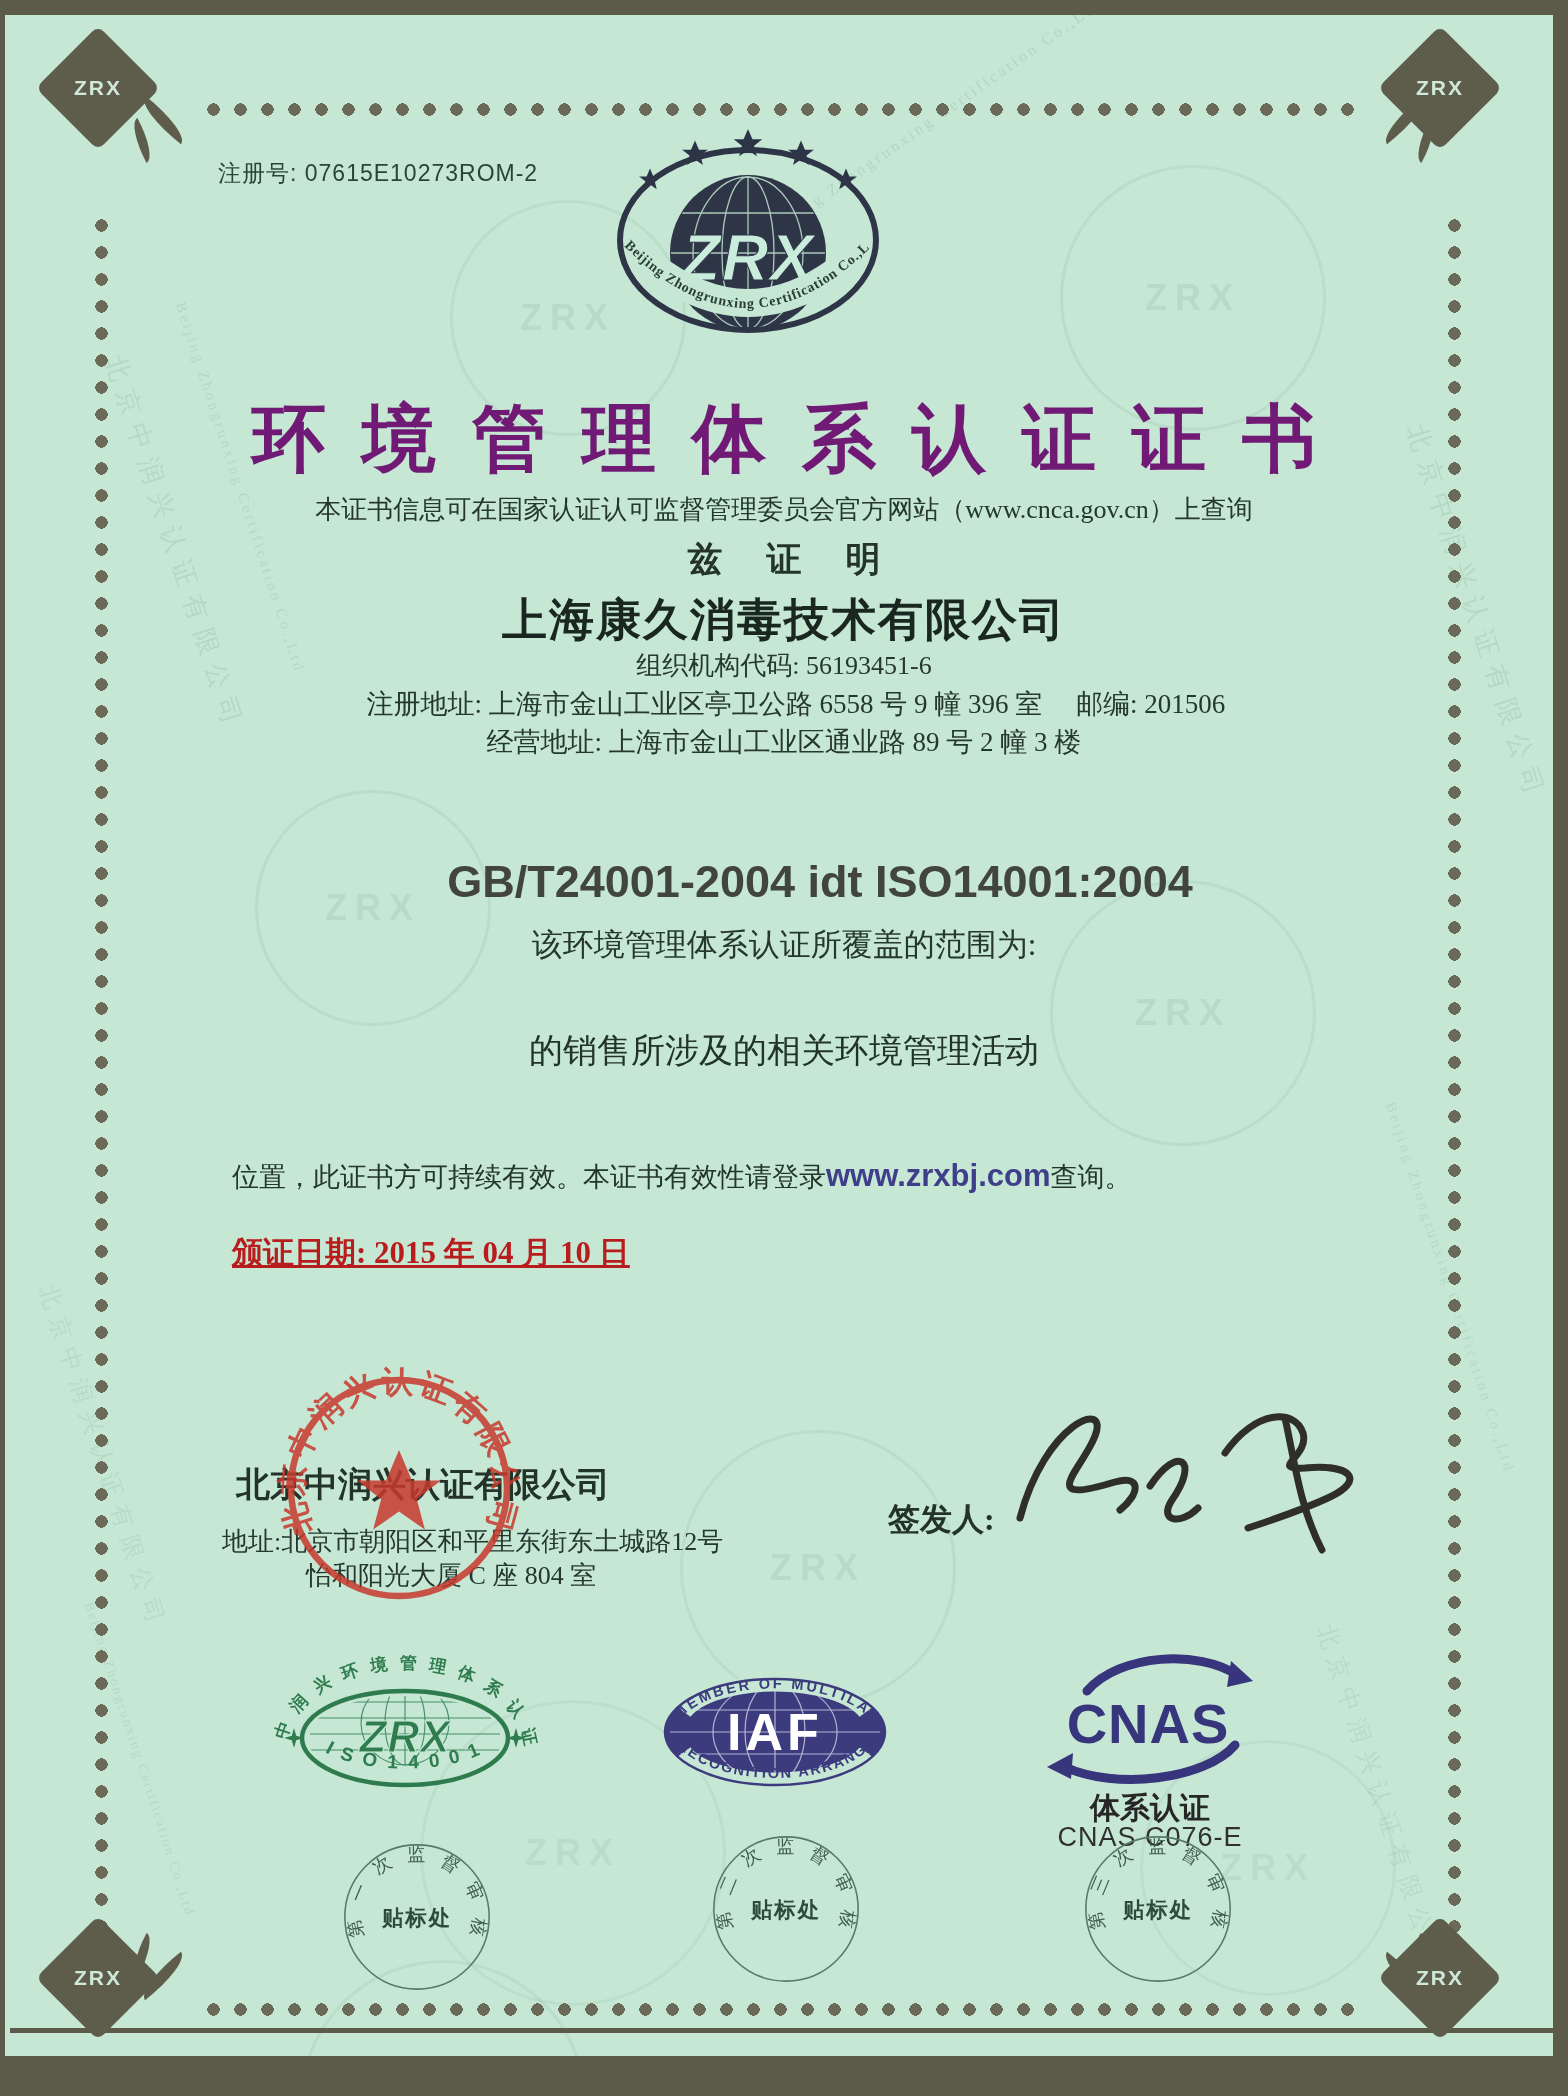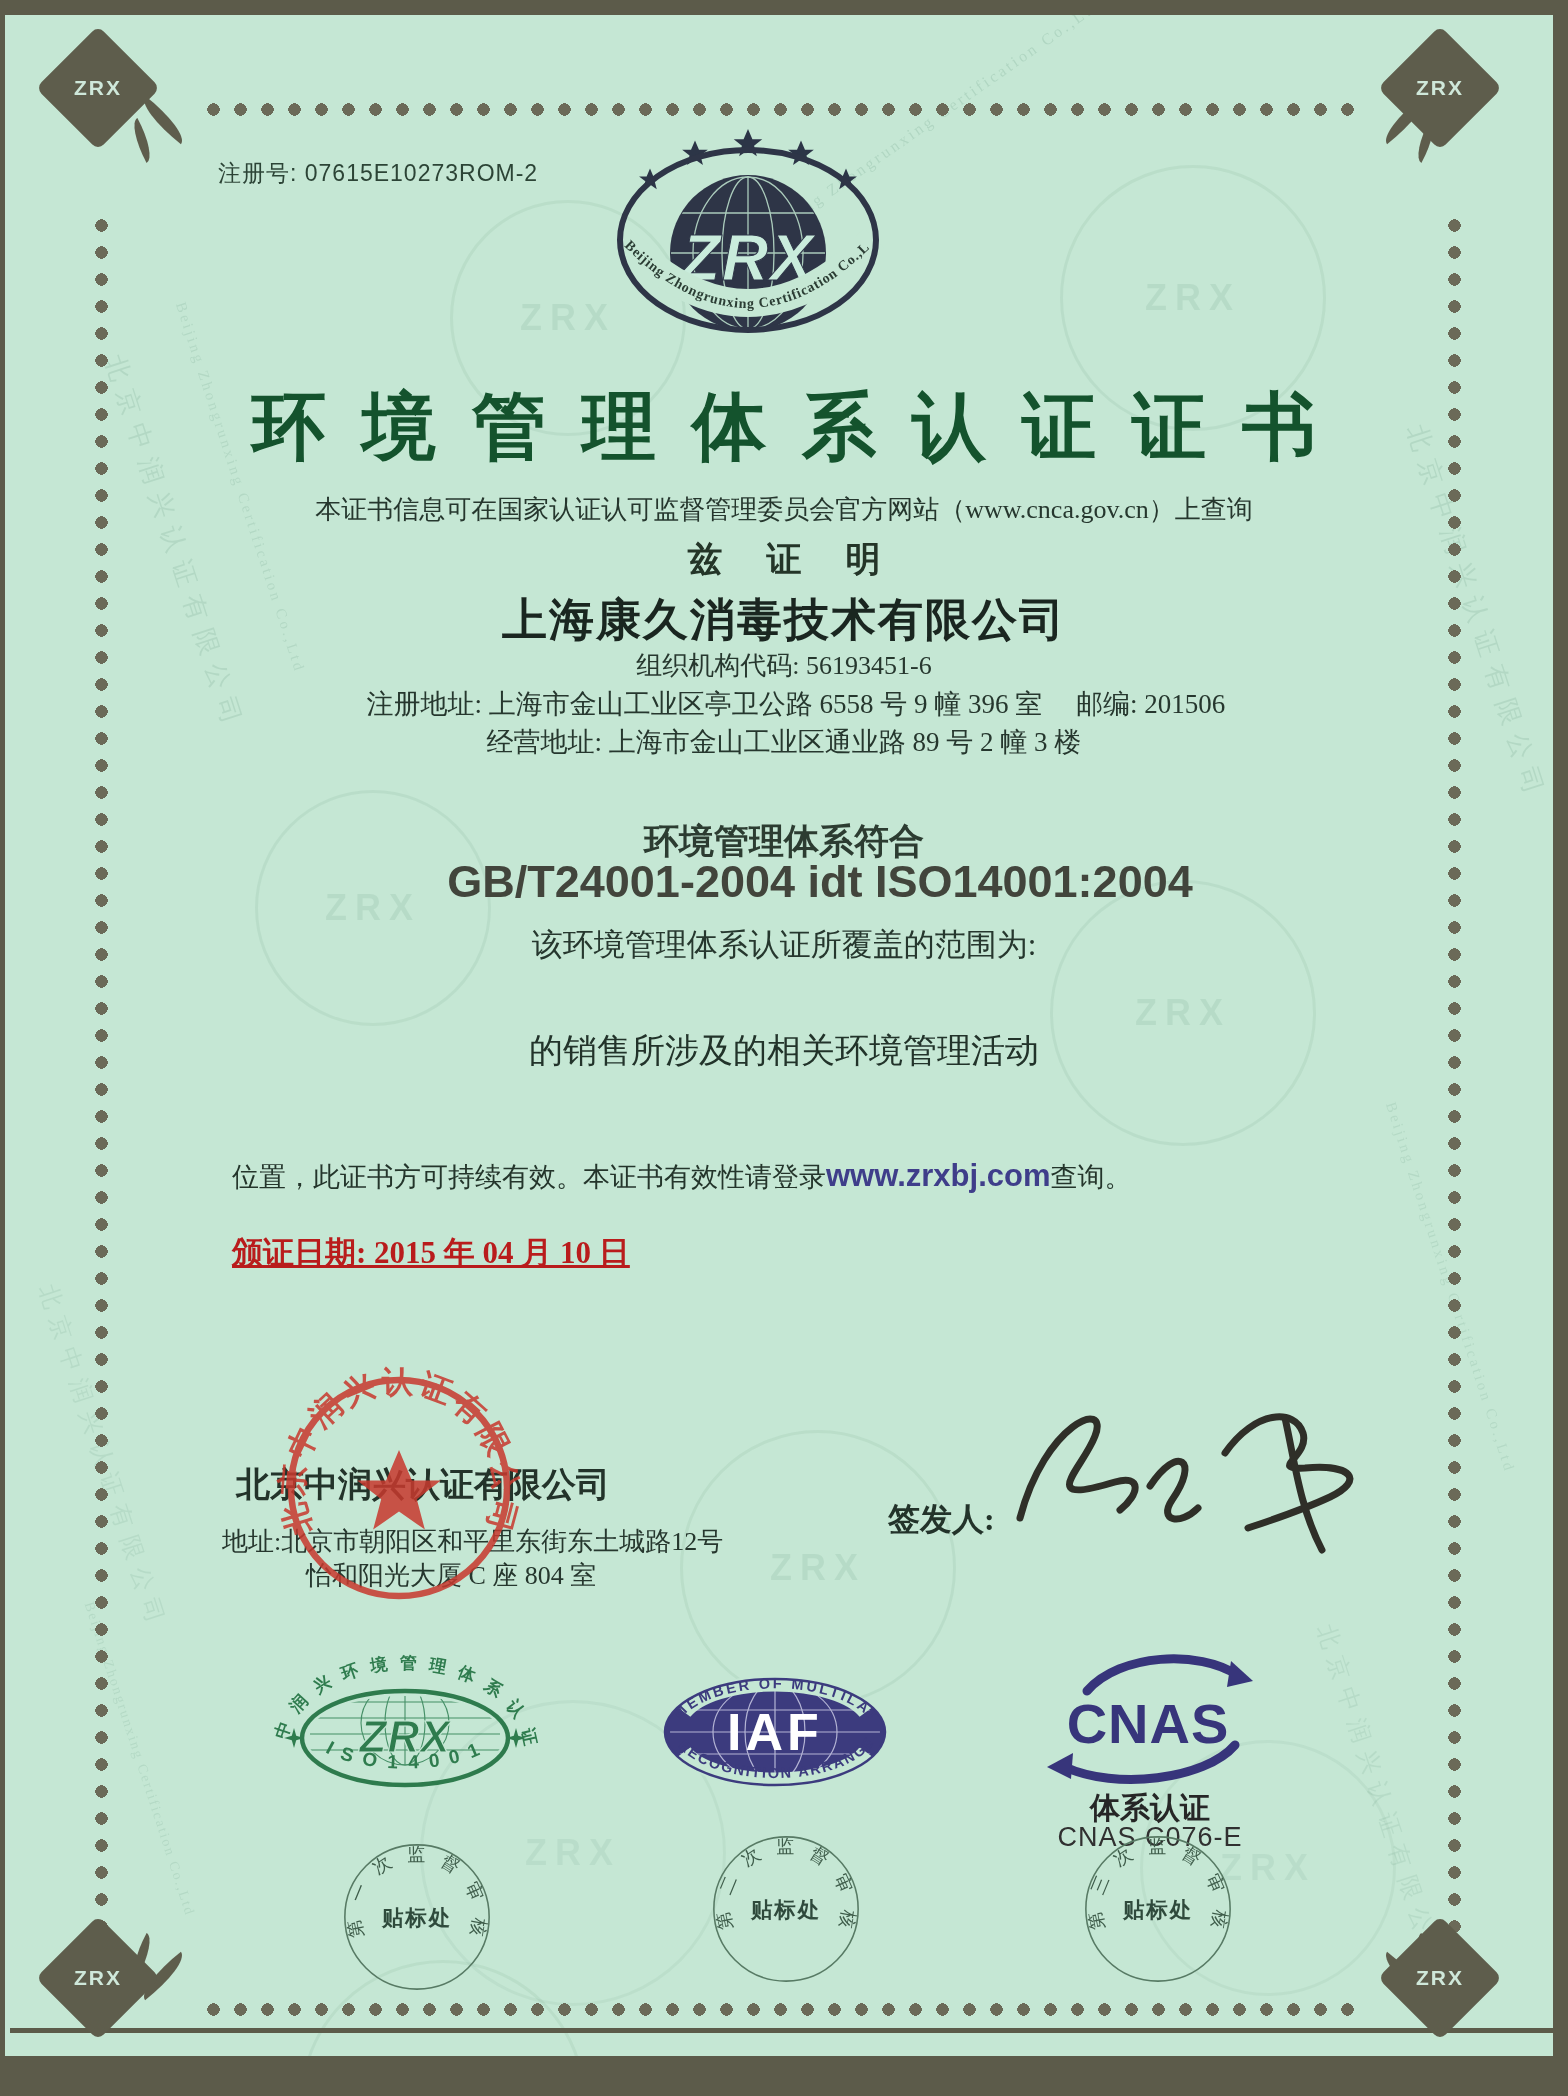--- a/index.html
+++ b/index.html
@@ -18,21 +18,21 @@
         transform:rotate(45deg);display:flex;align-items:center;justify-content:center;}
   .corner .diamond span{transform:rotate(-45deg);color:#cfe8da;font:700 21px "Liberation Sans",sans-serif;letter-spacing:2px;}
   .fx .fronds{transform:scaleX(-1);} .fy .fronds{transform:scaleY(-1);} .fxy .fronds{transform:scale(-1,-1);}
   
   .wm-c{position:absolute;border:3px solid #4c8268;border-radius:50%;opacity:.09;z-index:0;
         display:flex;align-items:center;justify-content:center;color:#2f6a4f;
         font:700 36px "Liberation Sans",sans-serif;letter-spacing:8px;}
   .wm-t{position:absolute;color:#3f7a5f;white-space:nowrap;z-index:0;transform-origin:left top;}
   
   .regno{left:218px;top:158px;font:23px "Liberation Sans",sans-serif;color:#2c4436;letter-spacing:1px;}
-  .title{top:378px;font:700 74px "Liberation Sans",sans-serif;color:#14532d;letter-spacing:36px;text-indent:36px;}
+  .title{top:390px;font:700 74px "Liberation Sans",sans-serif;color:#701a75;letter-spacing:36px;text-indent:36px;}
   .verify{top:492px;font:26px "Liberation Serif",serif;color:#26372e;}
   .hereby{top:536px;font:700 35px "Liberation Serif",serif;letter-spacing:44px;text-indent:44px;color:#243528;}
   .coname{top:582px;font:700 45px "Liberation Sans",sans-serif;color:#1a2620;letter-spacing:2px;margin-top:8px;}
   .orgcode{top:648px;font:26px "Liberation Serif",serif;}
   .addr1{top:686px;font:27px "Liberation Serif",serif;margin-left:12px;}
   .addr2{top:724px;font:27px "Liberation Serif",serif;}
   .conform{top:818px;font:700 35px "Liberation Serif",serif;color:#2c3c31;}
   .stdcode{top:856px;font:700 45px "Liberation Sans",sans-serif;color:#42453c;margin-left:36px;}
   .scopeintro{top:924px;font:31px "Liberation Serif",serif;}
   .scope1{top:980px;font:34px "Liberation Serif",serif;color:#22332a;}
@@ -163,21 +163,20 @@
 
   <div class="abs ctr title z2">环境管理体系认证证书</div>
   <div class="abs ctr verify z2">本证书信息可在国家认证认可监督管理委员会官方网站（www.cnca.gov.cn）上查询</div>
   <div class="abs ctr hereby z2">兹证明</div>
 
   <div class="abs ctr coname z2">上海康久消毒技术有限公司</div>
   <div class="abs ctr orgcode z2">组织机构代码: 56193451-6</div>
   <div class="abs ctr addr1 z2">注册地址: 上海市金山工业区亭卫公路 6558 号 9 幢 396 室　 邮编: 201506</div>
   <div class="abs ctr addr2 z2">经营地址: 上海市金山工业区通业路 89 号 2 幢 3 楼</div>
 
-  <div class="abs ctr conform z2">环境管理体系符合</div>
   <div class="abs ctr stdcode z2">GB/T24001-2004 idt  ISO14001:2004</div>
   <div class="abs ctr scopeintro z2">该环境管理体系认证所覆盖的范围为:</div>
   <div class="abs ctr scope2 z2">的销售所涉及的相关环境管理活动</div>
 
   <div class="abs notice n2 z2">
     <span>位置，此证书方可持续有效。本证书有效性请登录</span><span class="url">www.zrxbj.com</span><span>查询。</span>
   </div>
 
   <div class="abs dateblk d1 z2">颁证日期: 2015 年 04 月 10 日</div>
 

